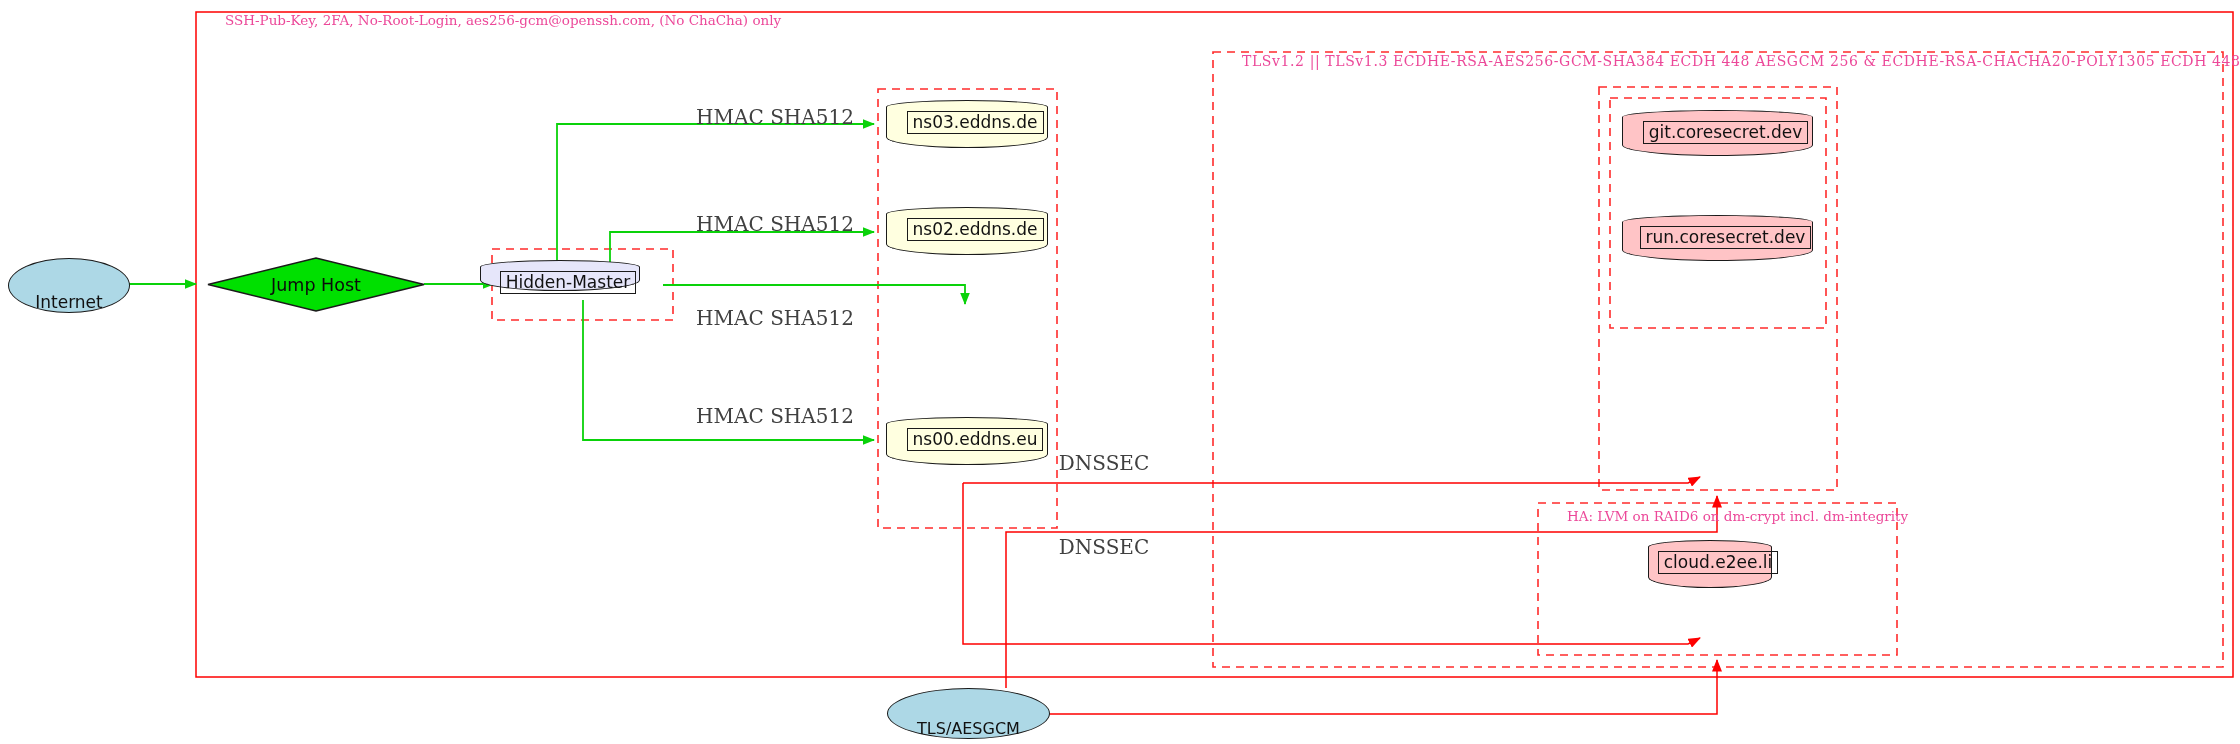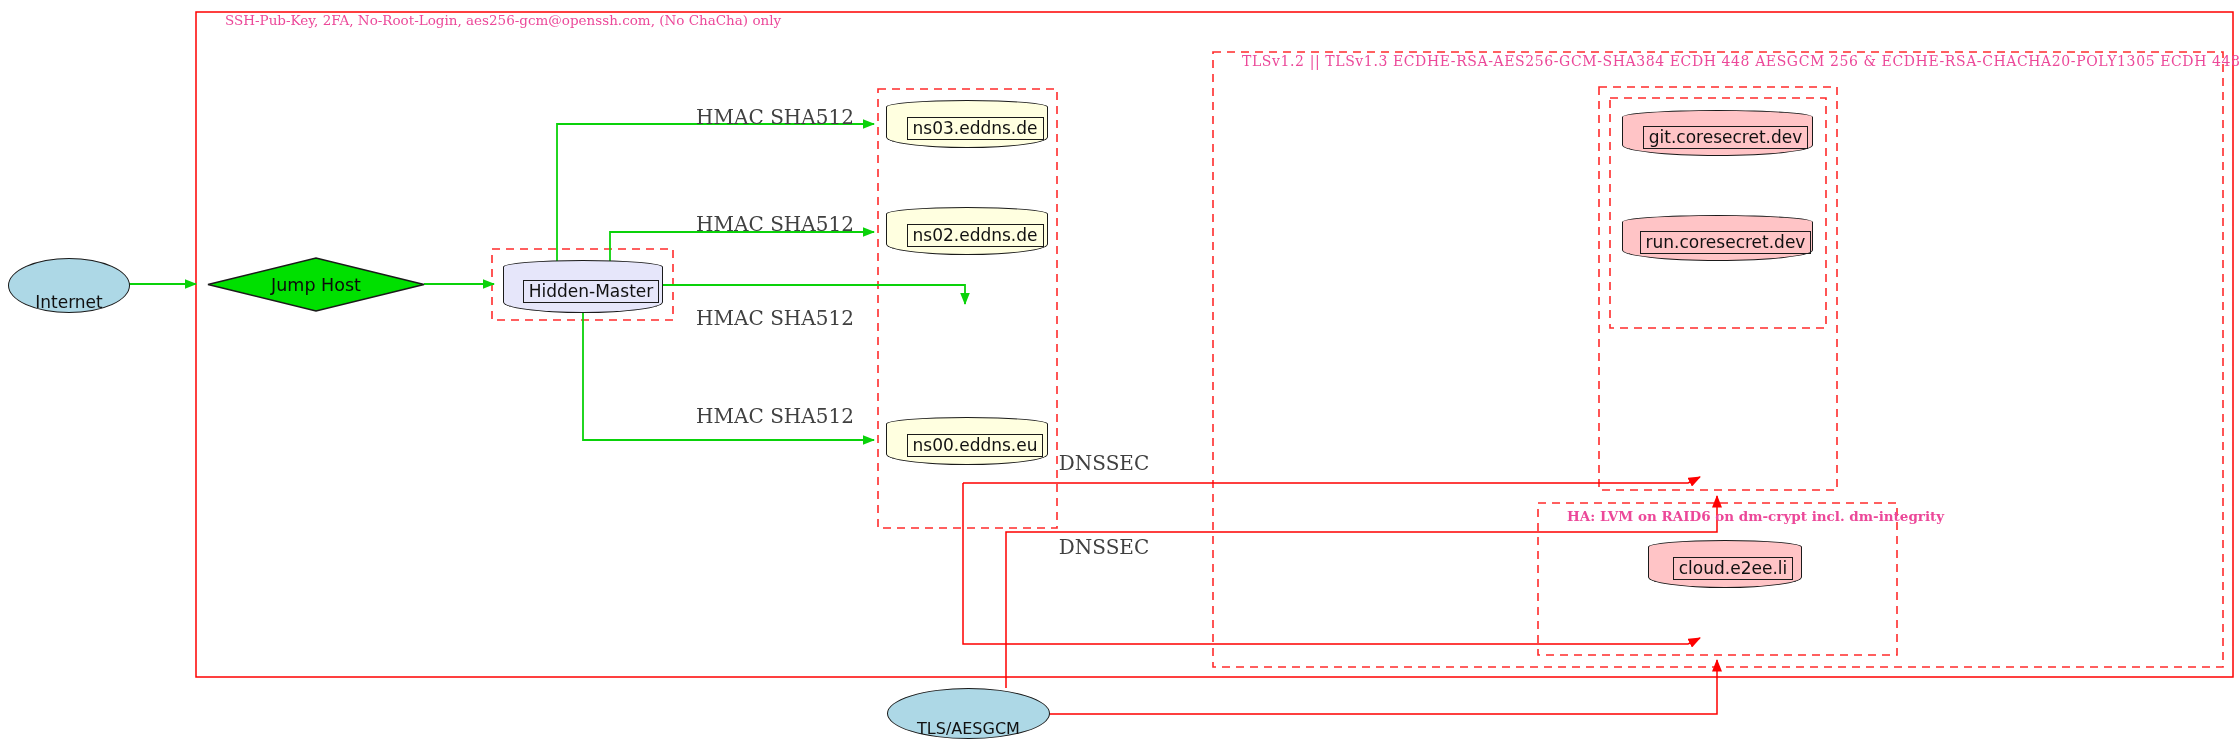--- a/index.html
+++ b/index.html
@@ -10,42 +10,42 @@
   
   .dashbox{fill:none;stroke:#ff2b2b;stroke-width:1.6;stroke-dasharray:8 6;}
   .solidbox{fill:none;stroke:#fe0000;stroke-width:1.5;}
   .gedge{fill:none;stroke:#0ad20a;stroke-width:1.8;}
   .redge{fill:none;stroke:#fe0000;stroke-width:1.5;}
 
   
   .clabel{position:absolute;text-align:left;font-family:"DejaVu Serif",serif;white-space:nowrap;color:#ec4899;margin-left:29px;}
   .clabel.ssh{left:196px;width:2037px;top:12px;font-size:13.5px;}
   .clabel.tls{left:1213px;width:1010px;top:53px;font-size:14px;letter-spacing:0.6px;}
-  .clabel.ha{left:1538px;width:359px;top:508px;font-size:13.5px;font-weight:bold;}
+  .clabel.ha{left:1538px;width:359px;top:508px;font-size:13.5px;}
 
   
   .elabel{position:absolute;transform:translate(-50%,-50%);font-family:"DejaVu Serif",serif;
           font-size:20px;white-space:nowrap;color:#404040;}
 
   
   .ell{position:absolute;border:1.5px solid #1a1a1a;border-radius:50%;background:#add8e6;
        display:flex;align-items:flex-end;justify-content:center;font-size:17px;}
 
   
   .dlabel{position:absolute;transform:translate(-50%,-50%);font-size:17.5px;color:#0b0b0b;}
 
   
   .cyl{position:absolute;}
   .cyl .cap{position:absolute;left:0;right:0;top:0;height:14px;background:var(--fill);
             border:1.4px solid #1a1a1a;border-radius:50%;box-sizing:border-box;}
   .cyl .body{position:absolute;left:0;right:0;top:7px;bottom:0;background:var(--fill);
              border:1.4px solid #1a1a1a;border-top:none;box-sizing:border-box;
              border-radius:0 0 50% 50% / 0 0 11px 11px;}
   .cyl .lwrap{position:absolute;left:0;right:0;top:11px;bottom:2px;
-              display:flex;align-items:center;justify-content:center;margin-left:16px;}
+              display:flex;align-items:flex-start;justify-content:center;margin-left:16px;}
   .cyl .boxed{border:1.1px solid #1a1a1a;padding:0px 5px 1px 5px;font-size:17px;white-space:nowrap;}
   .cyl.lav{--fill:#e6e6fa;}
   .cyl.yel{--fill:#ffffe0;}
   .cyl.pin{--fill:#ffc4c6;}
 </style>
 </head>
 <body>
 
 <div class="stage">
 
@@ -92,21 +92,21 @@
   <div class="elabel" style="left:775px;top:416px">HMAC SHA512</div>
   <div class="elabel" style="left:1104px;top:463px">DNSSEC</div>
   <div class="elabel" style="left:1104px;top:547px">DNSSEC</div>
 
   <div class="ell" style="left:8px;top:258px;width:120px;height:53px">
     <span>Internet</span>
   </div>
 
   <div class="dlabel" style="left:316px;top:285px">Jump Host</div>
 
-  <div class="cyl lav" style="left:503px;top:260px;width:160px;height:53px">
+  <div class="cyl lav" style="left:480px;top:260px;width:160px;height:31px">
     <div class="cap"></div>
     <div class="body"></div>
     <div class="lwrap">
         <span class="boxed">Hidden-Master</span>
       </div>
   </div>
 
   <div class="cyl yel" style="left:886px;top:100px;width:162px;height:48px">
     <div class="cap"></div>
     <div class="body"></div>
@@ -142,21 +142,21 @@
 
   <div class="cyl pin" style="left:1622px;top:215px;width:191px;height:46px">
     <div class="cap"></div>
     <div class="body"></div>
     <div class="lwrap">
         <span class="boxed">run.coresecret.dev</span>
       </div>
   </div>
 
 
-  <div class="cyl pin" style="left:1648px;top:540px;width:154px;height:48px">
+  <div class="cyl pin" style="left:1648px;top:540px;width:124px;height:48px">
     <div class="cap"></div>
     <div class="body"></div>
     <div class="lwrap">
         <span class="boxed">cloud.e2ee.li</span>
       </div>
   </div>
 
   <div class="ell" style="left:887px;top:688px;width:161px;height:49px;font-size:16px">
     <span>TLS/AESGCM</span>
   </div>

